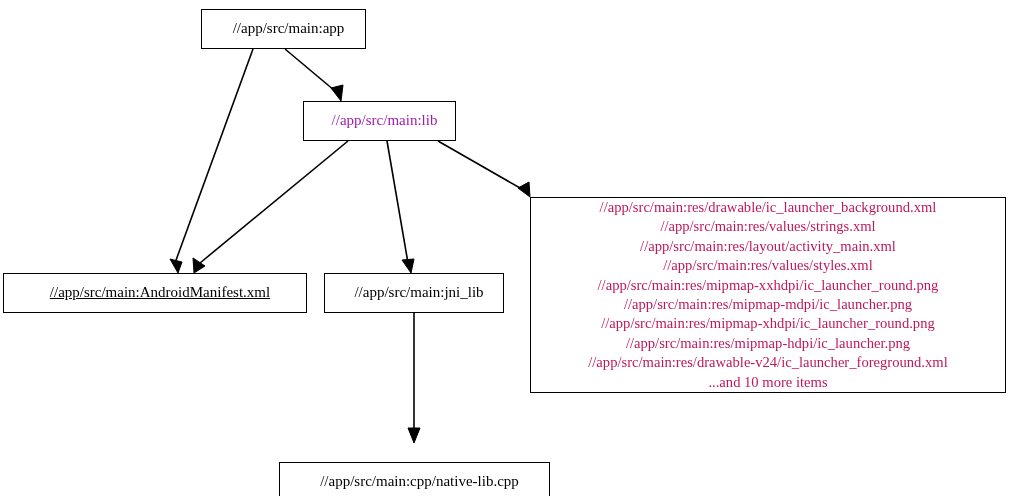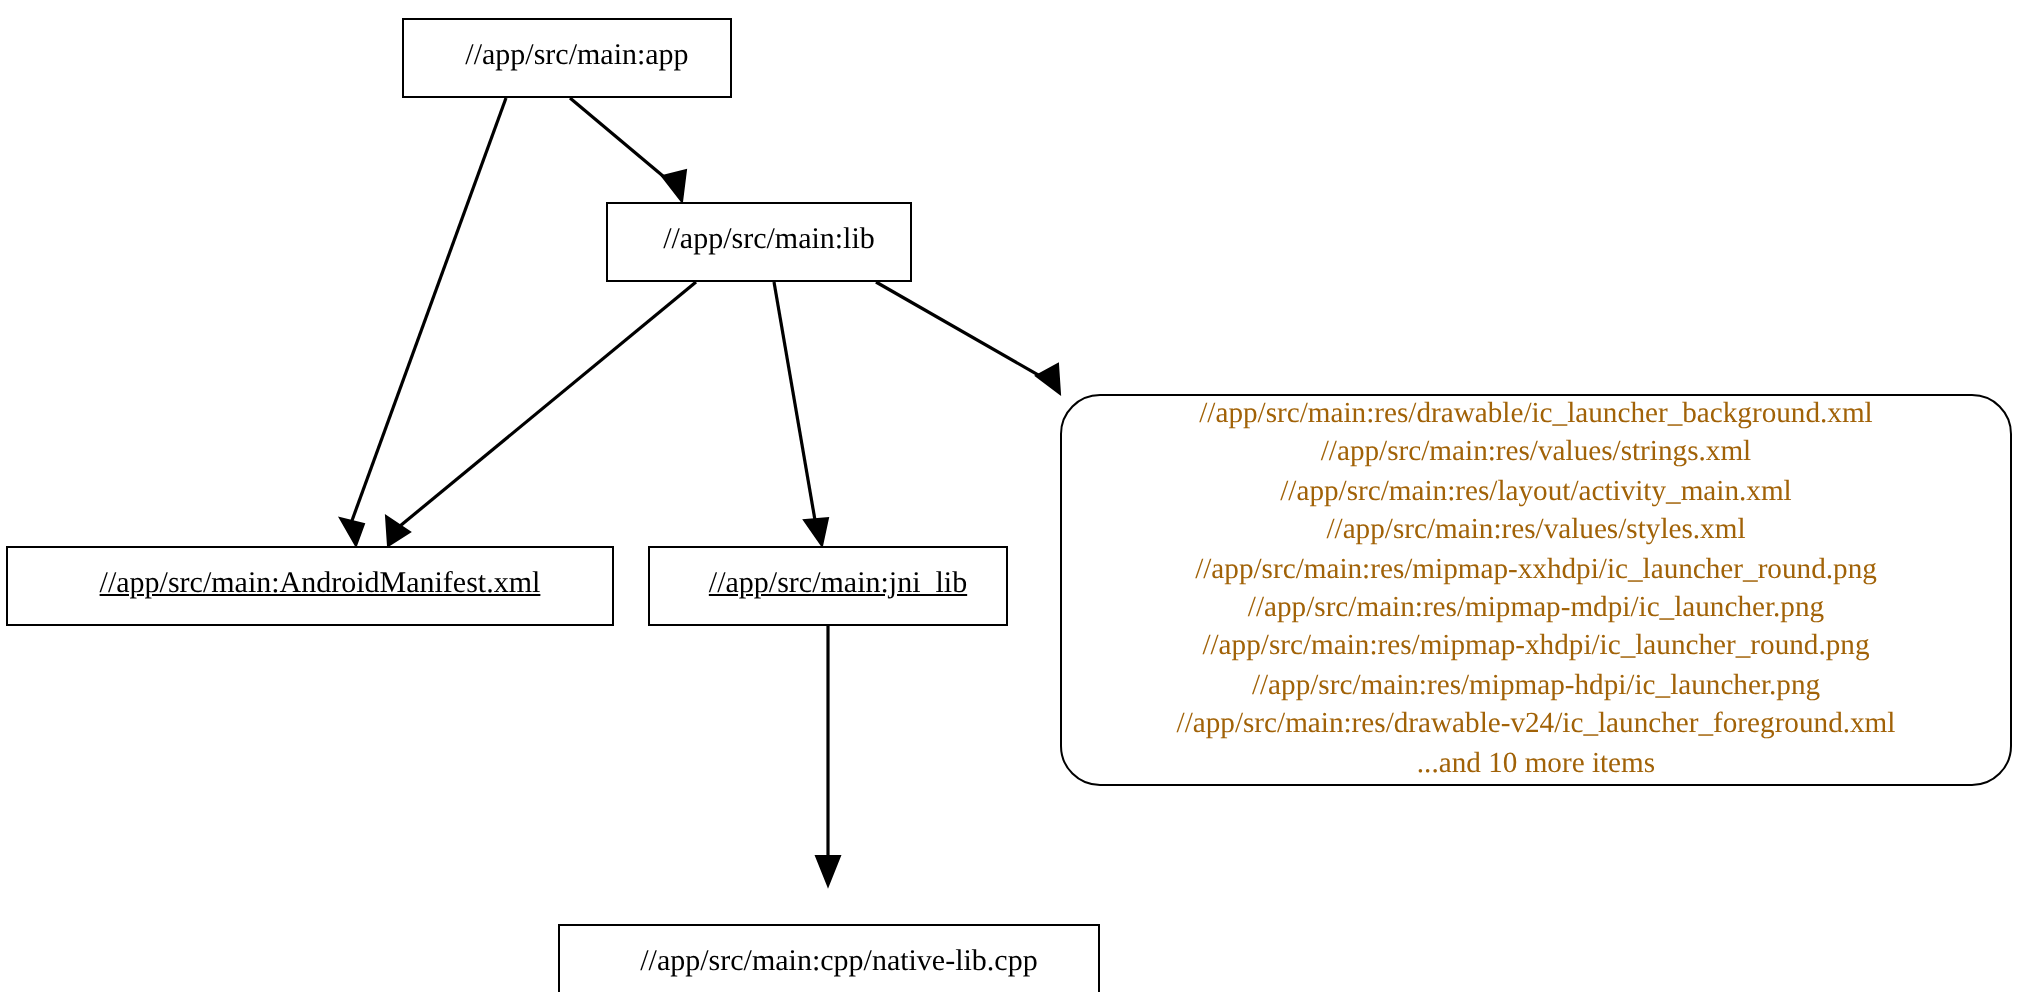--- a/index.html
+++ b/index.html
@@ -78,25 +78,25 @@
         </g>
         <g>
           <path d="M 414 313 L 414 433" stroke="#000000" stroke-width="1.6" fill="none"></path>
           <path d="M 414 443 L 408 428 L 420 428 Z" fill="#000000" stroke="#000000" stroke-width="1"></path>
         </g>
       </g>
   </svg>
 
   <div id="nodes-layer">
       <div class="graph-node" style="left: 201px; top: 9px; width: 165px; height: 40px; border-color: rgb(0, 0, 0); color: rgb(0, 0, 0);"><span class="node-label">//app/src/main:app</span></div>
-      <div class="graph-node" style="left: 303px; top: 101px; width: 153px; height: 40px; border-color: rgb(0, 0, 0); color: #000000;"><span class="node-label">//app/src/main:lib</span></div>
+      <div class="graph-node" style="left: 303px; top: 101px; width: 153px; height: 40px; border-color: rgb(0, 0, 0); color: #a21caf;"><span class="node-label">//app/src/main:lib</span></div>
       <div class="graph-node" style="left: 3px; top: 273px; width: 304px; height: 40px; border-color: rgb(0, 0, 0); color: rgb(0, 0, 0); text-decoration: underline;"><span class="node-label">//app/src/main:AndroidManifest.xml</span></div>
-      <div class="graph-node" style="left: 324px; top: 273px; width: 180px; height: 40px; border-color: rgb(0, 0, 0); color: rgb(0, 0, 0); text-decoration: underline;"><span class="node-label">//app/src/main:jni_lib</span></div>
+      <div class="graph-node" style="left: 324px; top: 273px; width: 180px; height: 40px; border-color: rgb(0, 0, 0); color: rgb(0, 0, 0);"><span class="node-label">//app/src/main:jni_lib</span></div>
       <div class="graph-node" style="left: 279px; top: 443px; width: 271px; height: 40px; border-color: rgb(0, 0, 0); color: rgb(0, 0, 0); margin-top: 19px;"><span class="node-label">//app/src/main:cpp/native-lib.cpp</span></div>
-      <div class="graph-node node-multiline" style="left: 530px; top: 197px; width: 476px; height: 196px; border-color: rgb(0, 0, 0); color: #a16207; border-radius: 20px;"><span class="node-label">//app/src/main:res/drawable/ic_launcher_background.xml
+      <div class="graph-node node-multiline" style="left: 530px; top: 197px; width: 476px; height: 196px; border-color: rgb(0, 0, 0); color: #be185d;"><span class="node-label">//app/src/main:res/drawable/ic_launcher_background.xml
 //app/src/main:res/values/strings.xml
 //app/src/main:res/layout/activity_main.xml
 //app/src/main:res/values/styles.xml
 //app/src/main:res/mipmap-xxhdpi/ic_launcher_round.png
 //app/src/main:res/mipmap-mdpi/ic_launcher.png
 //app/src/main:res/mipmap-xhdpi/ic_launcher_round.png
 //app/src/main:res/mipmap-hdpi/ic_launcher.png
 //app/src/main:res/drawable-v24/ic_launcher_foreground.xml
 ...and 10 more items</span></div>
     </div>

